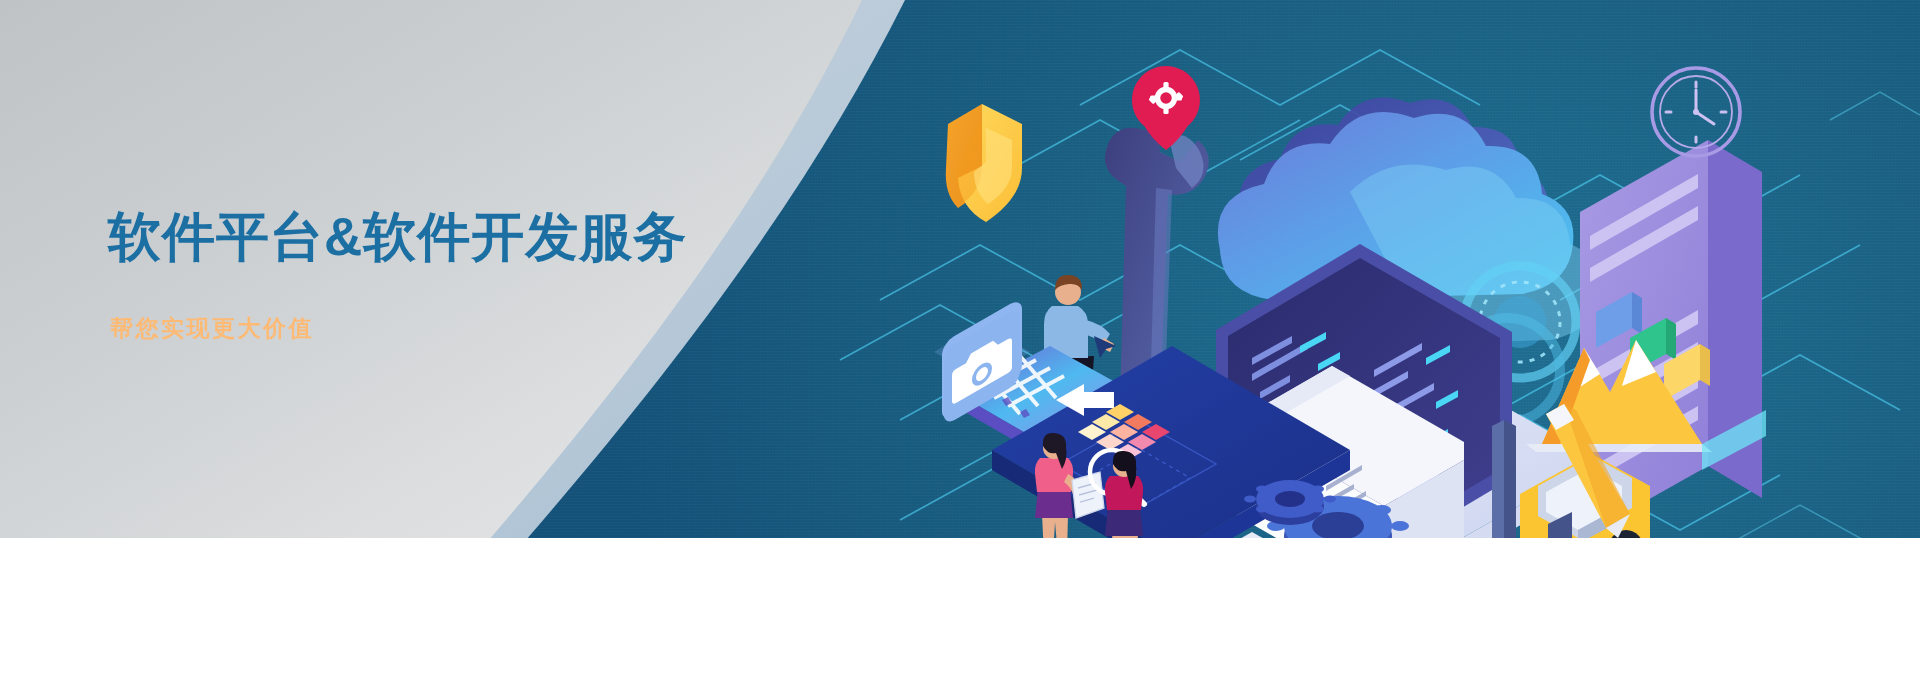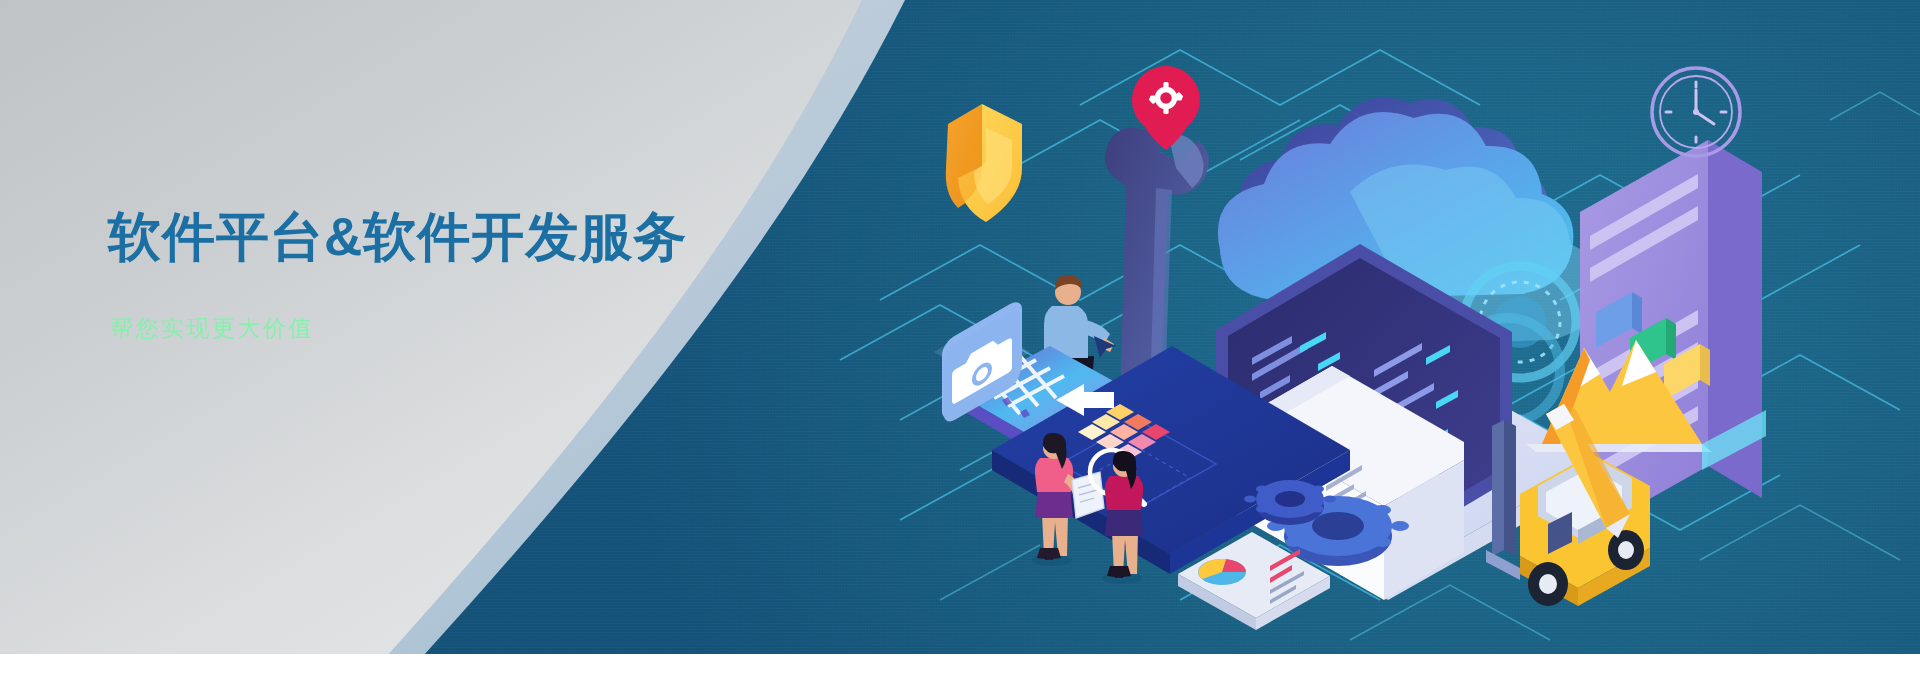--- a/index.html
+++ b/index.html
@@ -1,20 +1,20 @@
 <!DOCTYPE html>
 <html><head>
 <meta charset="utf-8">
 <style>
   html,body{margin:0;padding:0;background:#fff;}
   body{font-family:"Liberation Sans","DejaVu Sans",sans-serif;}
 
   #banner{
     position:relative;
-    width:1920px;height:654px;
+    width:1920px;height:538px;
     overflow:hidden;
     background:#1b6284;
   }
 
   
   .dark-bg{
     position:absolute;inset:0;
     background:
       radial-gradient(ellipse 900px 700px at 1500px 330px,#1f6f93 0%,#1a6083 55%,#14527a 100%);
   }
@@ -43,22 +43,22 @@
     line-height:1.18;
     font-weight:700;
     color:#1b6fa3;
     letter-spacing:1px;
     white-space:nowrap;
     margin:0;
   }
   .subhead{
     margin:44px 0 0 2px;
     font-size:23px;
-    font-weight:400;
-    color:#86efac;
+    font-weight:700;
+    color:#fdba74;
     letter-spacing:2.5px;
   }
 
   .illus{position:absolute;left:880px;top:40px;width:1040px;height:620px;}
 </style>
 </head>
 <body>
 
 <div id="banner">
 

